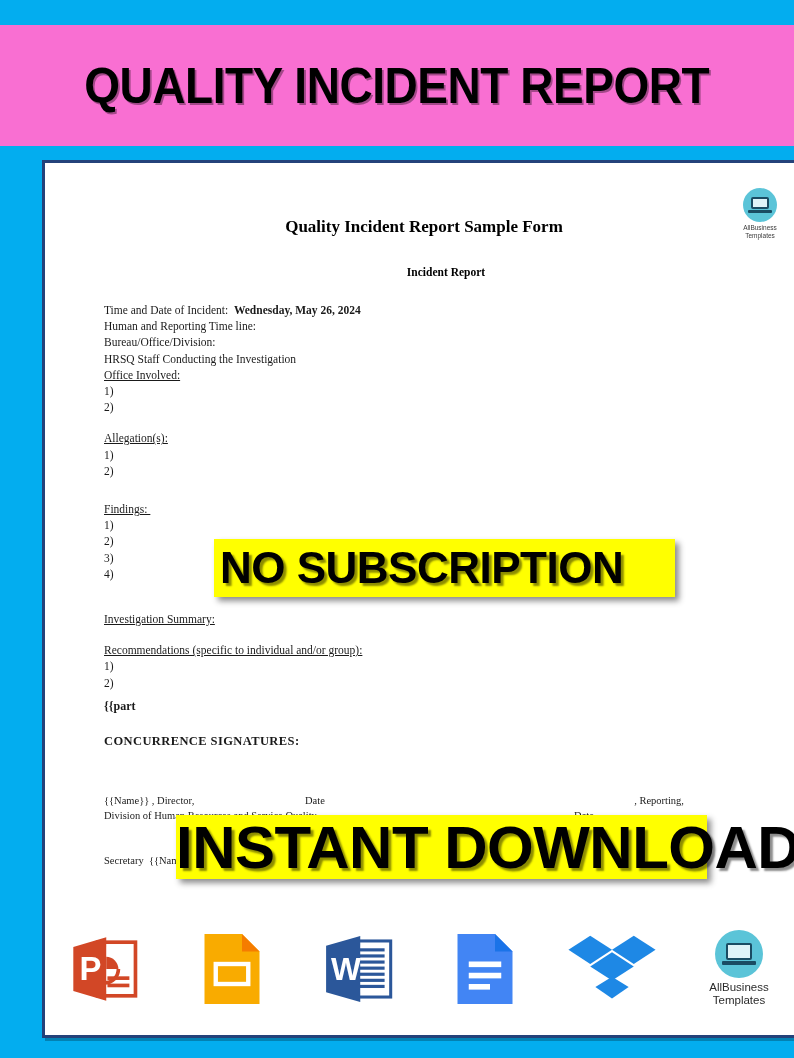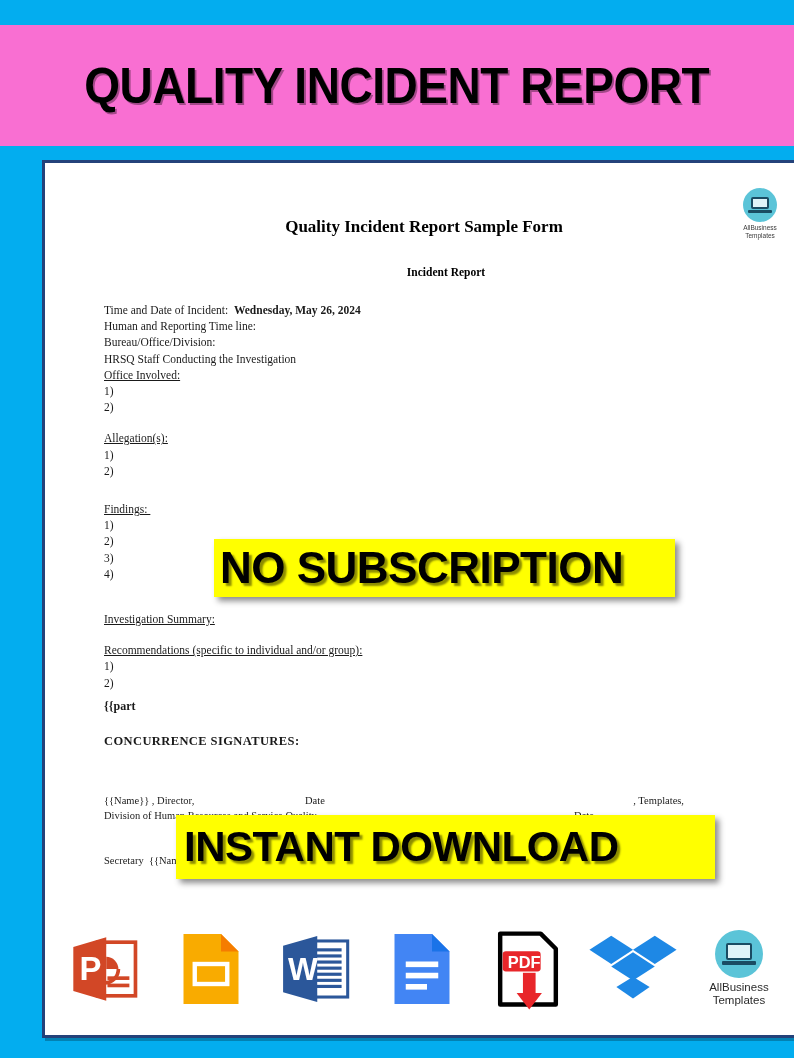--- a/index.html
+++ b/index.html
@@ -183,22 +183,21 @@
     height: 58px;
     font-size: 44px;
     padding-left: 6px;
     letter-spacing: -0.5px;
   }
   .promo-2 {
     left: 131px;
     top: 652px;
     width: 531px;
     height: 64px;
-    font-size: 42px;
-    padding-left: 8px;
+    font-size: 60px;
     letter-spacing: -0.5px;
   }
 
   
   .icon-row {
     position: absolute;
     left: 0;
     bottom: 14px;
     width: 100%;
     height: 105px;
@@ -296,21 +295,21 @@
 
       <div class="gap-sm"></div>
 
       <div class="line b" style="font-size:12px">{{part</div>
 
       <div class="concurrence">CONCURRENCE  SIGNATURES:</div>
 
       <div class="sig-block">
         <div class="sig-left">{{Name}} , Director,</div>
         <div class="sig-date-1">Date</div>
-        <div class="sig-right-1">, Templates,</div>
+        <div class="sig-right-1">, Reporting,</div>
         <div class="sig-left" style="top:59.5px">Division of Human Resources and Service Quality</div>
         <div class="sig-right-2">Date</div>
         <div class="sig-right-3">Division of  {{Division}}</div>
         <div class="sig-sec">Secretary  {{Name}}</div>
         <div class="sig-date-2">Date</div>
       </div>
 
     </div>
 
     <div class="icon-row">
@@ -357,29 +356,20 @@
           <path d="M4 4 h30 l14 14 v42 H4 Z" fill="#4285f4"></path>
           <path d="M34 4 l14 14 H34 Z" fill="#1a73e8"></path>
           <g fill="#ffffff">
             <rect x="13" y="26" width="26" height="4.5"></rect>
             <rect x="13" y="35" width="26" height="4.5"></rect>
             <rect x="13" y="44" width="17" height="4.5"></rect>
           </g>
         </svg>
       </div>
 
-      <div class="icon-cell">
-        <svg width="72" height="86" viewBox="0 0 56 68" aria-hidden="true">
-          <path d="M6 6 h32 l12 12 v44 H6 Z" fill="#ffffff" stroke="#000000" stroke-width="3.5" stroke-linejoin="round"></path>
-          <rect x="8" y="20" width="30" height="16" rx="2.5" fill="#e8262a"></rect>
-          <text x="12" y="33" font-family="Liberation Sans, sans-serif" font-size="13" font-weight="bold" fill="#ffffff">PDF</text>
-          <rect x="24" y="37" width="10" height="18" fill="#e8262a"></rect>
-          <path d="M19 53 h20 l-10 13 z" fill="#e8262a"></path>
-        </svg>
-      </div>
 
       <div class="icon-cell">
         <svg width="90" height="82" viewBox="0 0 70 64" aria-hidden="true">
           <g fill="#1e88e5">
             <path d="M18 6 L35 17 L18 28 L1 17 Z"></path>
             <path d="M52 6 L69 17 L52 28 L35 17 Z"></path>
             <path d="M18 30 L35 19 L52 30 L35 41 Z"></path>
             <path d="M22 46 L35 38 L48 46 L35 55 Z"></path>
           </g>
         </svg>

